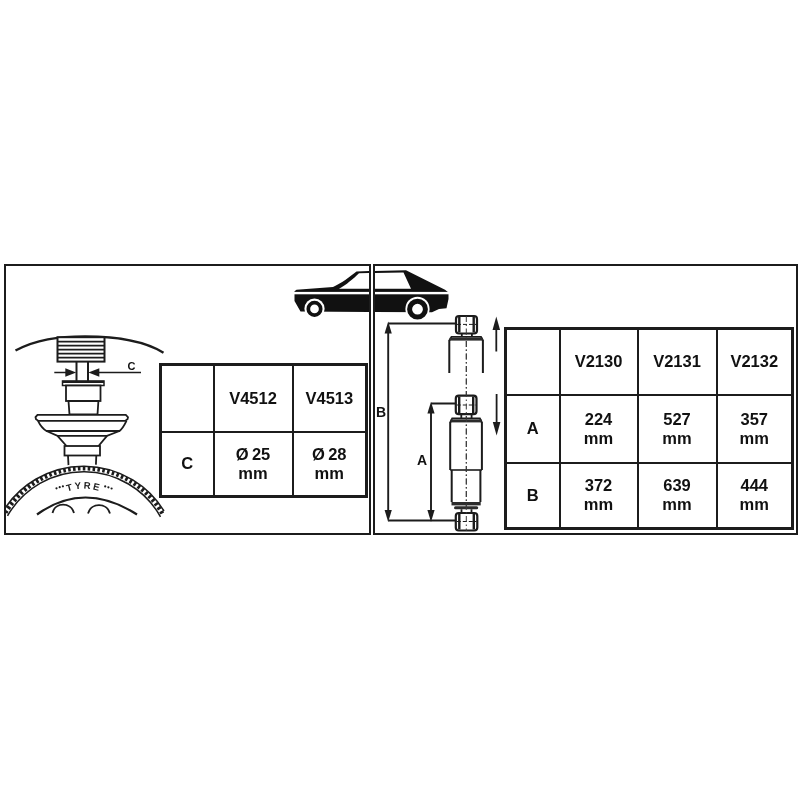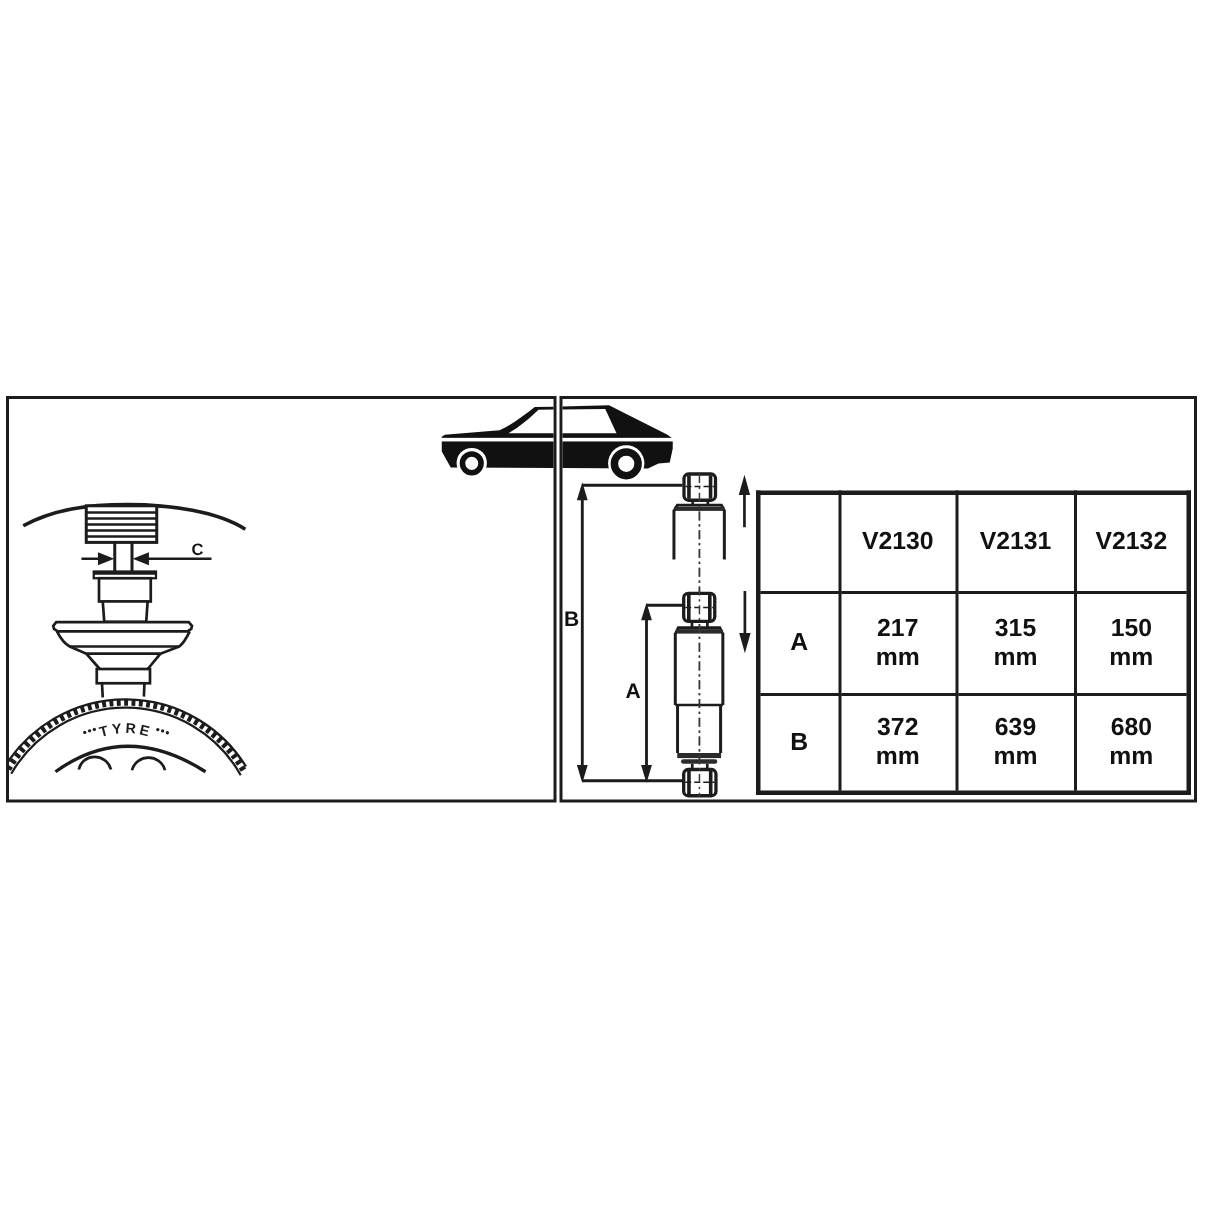--- a/index.html
+++ b/index.html
@@ -83,20 +83,39 @@
 
         <path d="M37,514.5 Q84,480.5 137,514.5" stroke-width="2.2"></path>
 
         <path d="M52.5,513 C55,501.8 71,501.8 74,513" stroke-width="1.8"></path>
         <path d="M88,513.5 C91,502.3 107,502.3 110,513.5" stroke-width="1.8"></path>
 
         <text x="131.6" y="369.7" font-size="11" font-weight="bold" fill="#111" stroke="none" text-anchor="middle">C</text>
       </g>
     </svg>
 
+    <table id="tblL" class="tbl">
+      <colgroup>
+          <col style="width:53px">
+          <col style="width:79px">
+          <col>
+        </colgroup>
+      <tbody>
+          <tr style="height:67px">
+            <td></td>
+            <td>V4512</td>
+            <td>V4513</td>
+          </tr>
+      <tr>
+            <td>C</td>
+            <td>Ø 25 mm</td>
+            <td>Ø 28 mm</td>
+          </tr>
+    </tbody>
+      </table>
   </div>
 
   <div id="panelR" class="panel">
 
     <svg width="170" height="60" style="left:-82px;top:2px" viewBox="0 0 170 60">
       <g>
         <path d="M1.5,23.2 L3.5,21.8 L40,18.9 C48,15.5 57,8.5 63.5,3.4 L113,2.2 L152,21.8 L155.5,24.5 L155.5,31
                  L153.5,40.3 L146,41 L139,44.3 L7.5,43.6 L1.5,33 Z" fill="#111"></path>
         <path d="M46,20.8 C53,17 60.5,10.5 66,5.2 L110.5,4.6 L118,20.8 Z" fill="#fff"></path>
         <rect x="0" y="23.9" width="157" height="2.4" fill="#fff"></rect>
@@ -176,27 +195,27 @@
         </colgroup>
       <tbody>
           <tr style="height:66px">
             <td></td>
             <td>V2130</td>
             <td>V2131</td>
             <td>V2132</td>
           </tr>
       <tr style="height:68px">
             <td>A</td>
-            <td>217 mm</td>
-            <td>315 mm</td>
-            <td>150 mm</td>
+            <td>224 mm</td>
+            <td>527 mm</td>
+            <td>357 mm</td>
           </tr>
       <tr>
             <td>B</td>
             <td>372 mm</td>
             <td>639 mm</td>
-            <td>680 mm</td>
+            <td>444 mm</td>
           </tr>
     </tbody>
       </table>
   </div>
 
 </div>
 
 </body></html>

